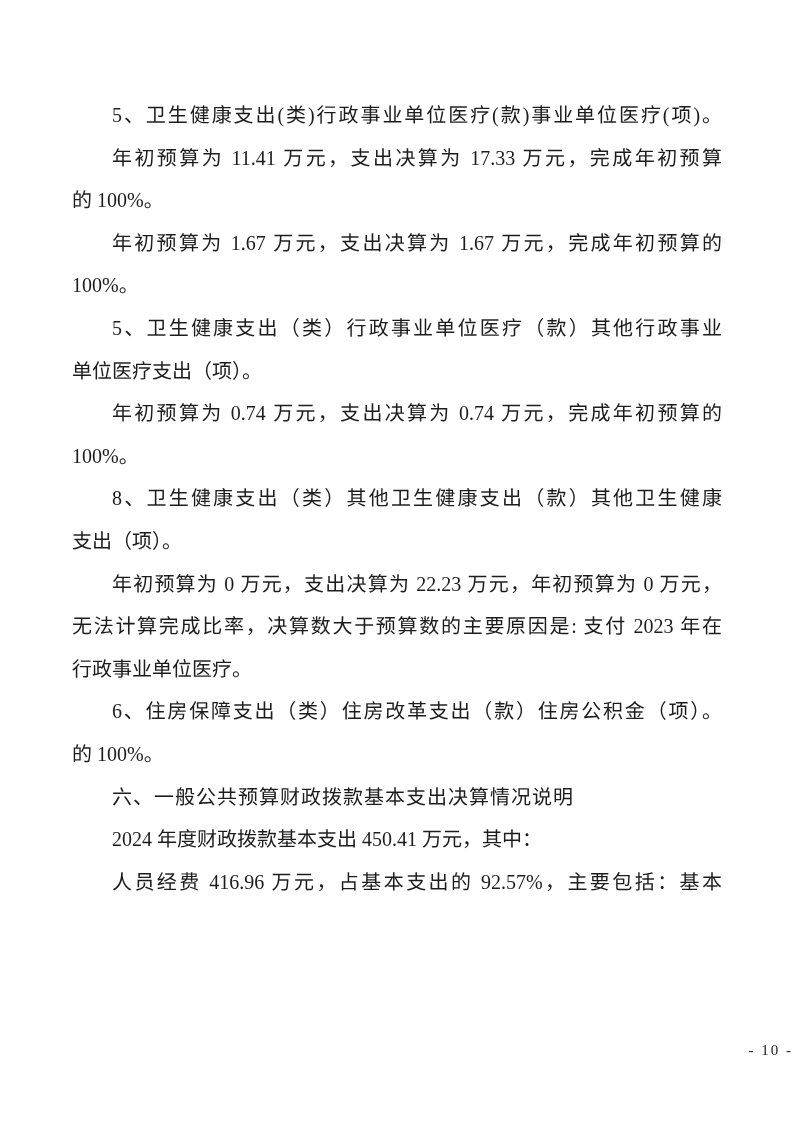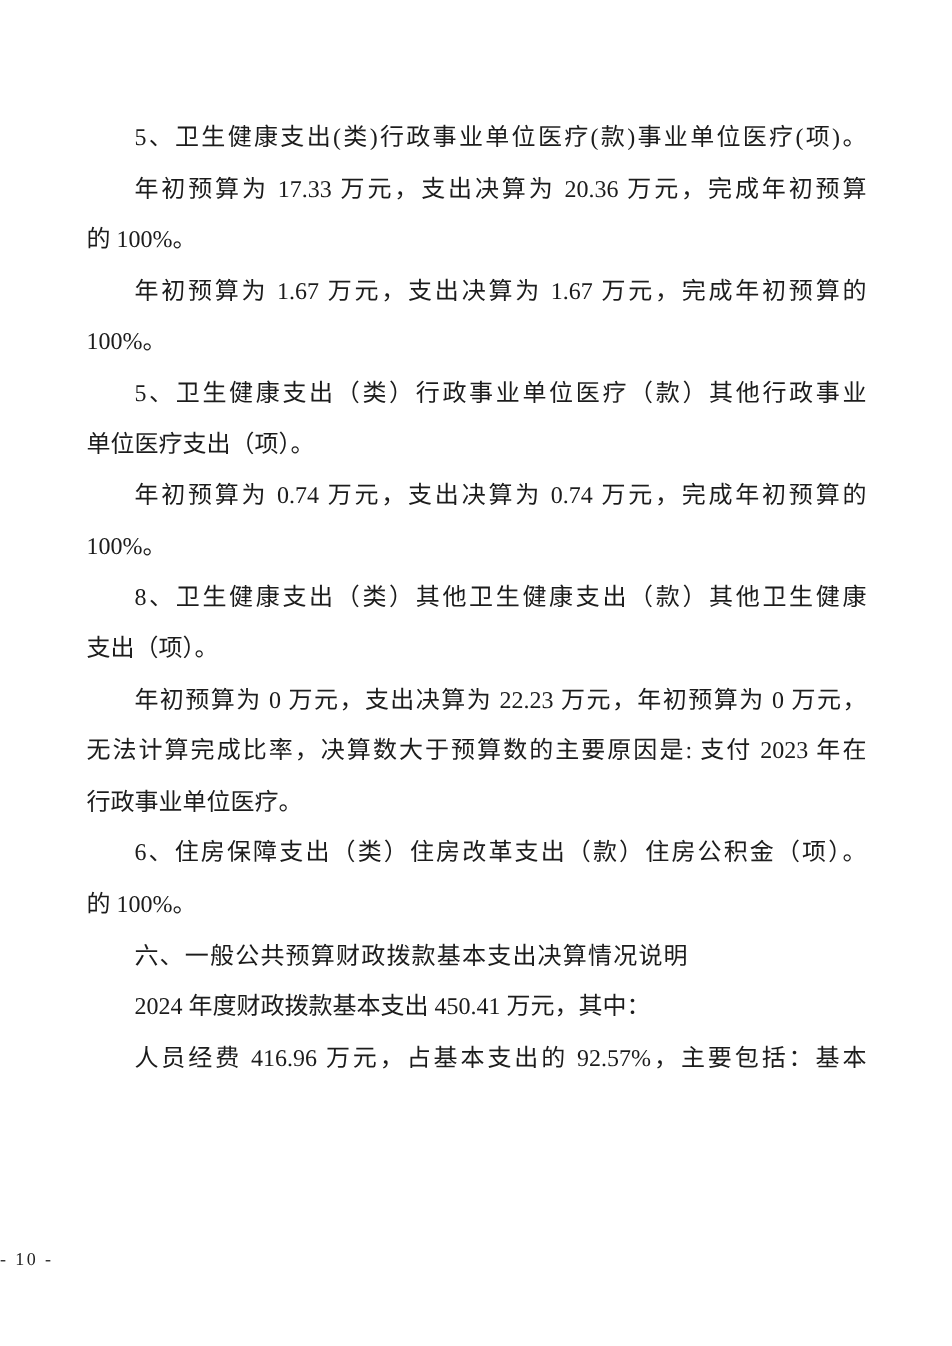--- a/index.html
+++ b/index.html
@@ -47,37 +47,37 @@
   }
   
   .line.indent {
     text-indent: 40px;
   }
   .footer {
     position: absolute;
     left: 0;
     top: 1040px;
     width: 793px;
-    text-align: left;
+    text-align: right;
     font-size: 15px;
     line-height: 20px;
     color: #222222;
     letter-spacing: 2px;
   }
 </style>
 </head>
 <body>
 
 <div class="page">
   <div class="content" id="content">
       <div class="para">
         <div class="line indent fill">5、卫生健康支出(类)行政事业单位医疗(款)事业单位医疗(项)。</div>
       </div>
       <div class="para">
-        <div class="line indent fill">年初预算为 17.33 万元，支出决算为 20.36 万元，完成年初预算</div>
+        <div class="line indent fill">年初预算为 11.41 万元，支出决算为 17.33 万元，完成年初预算</div>
         <div class="line">的 100%。</div>
       </div>
       <div class="para">
         <div class="line indent fill">年初预算为 1.67 万元，支出决算为 1.67 万元，完成年初预算的</div>
         <div class="line">100%。</div>
       </div>
       <div class="para">
         <div class="line indent fill">5、卫生健康支出（类）行政事业单位医疗（款）其他行政事业</div>
         <div class="line">单位医疗支出（项）。</div>
       </div>

